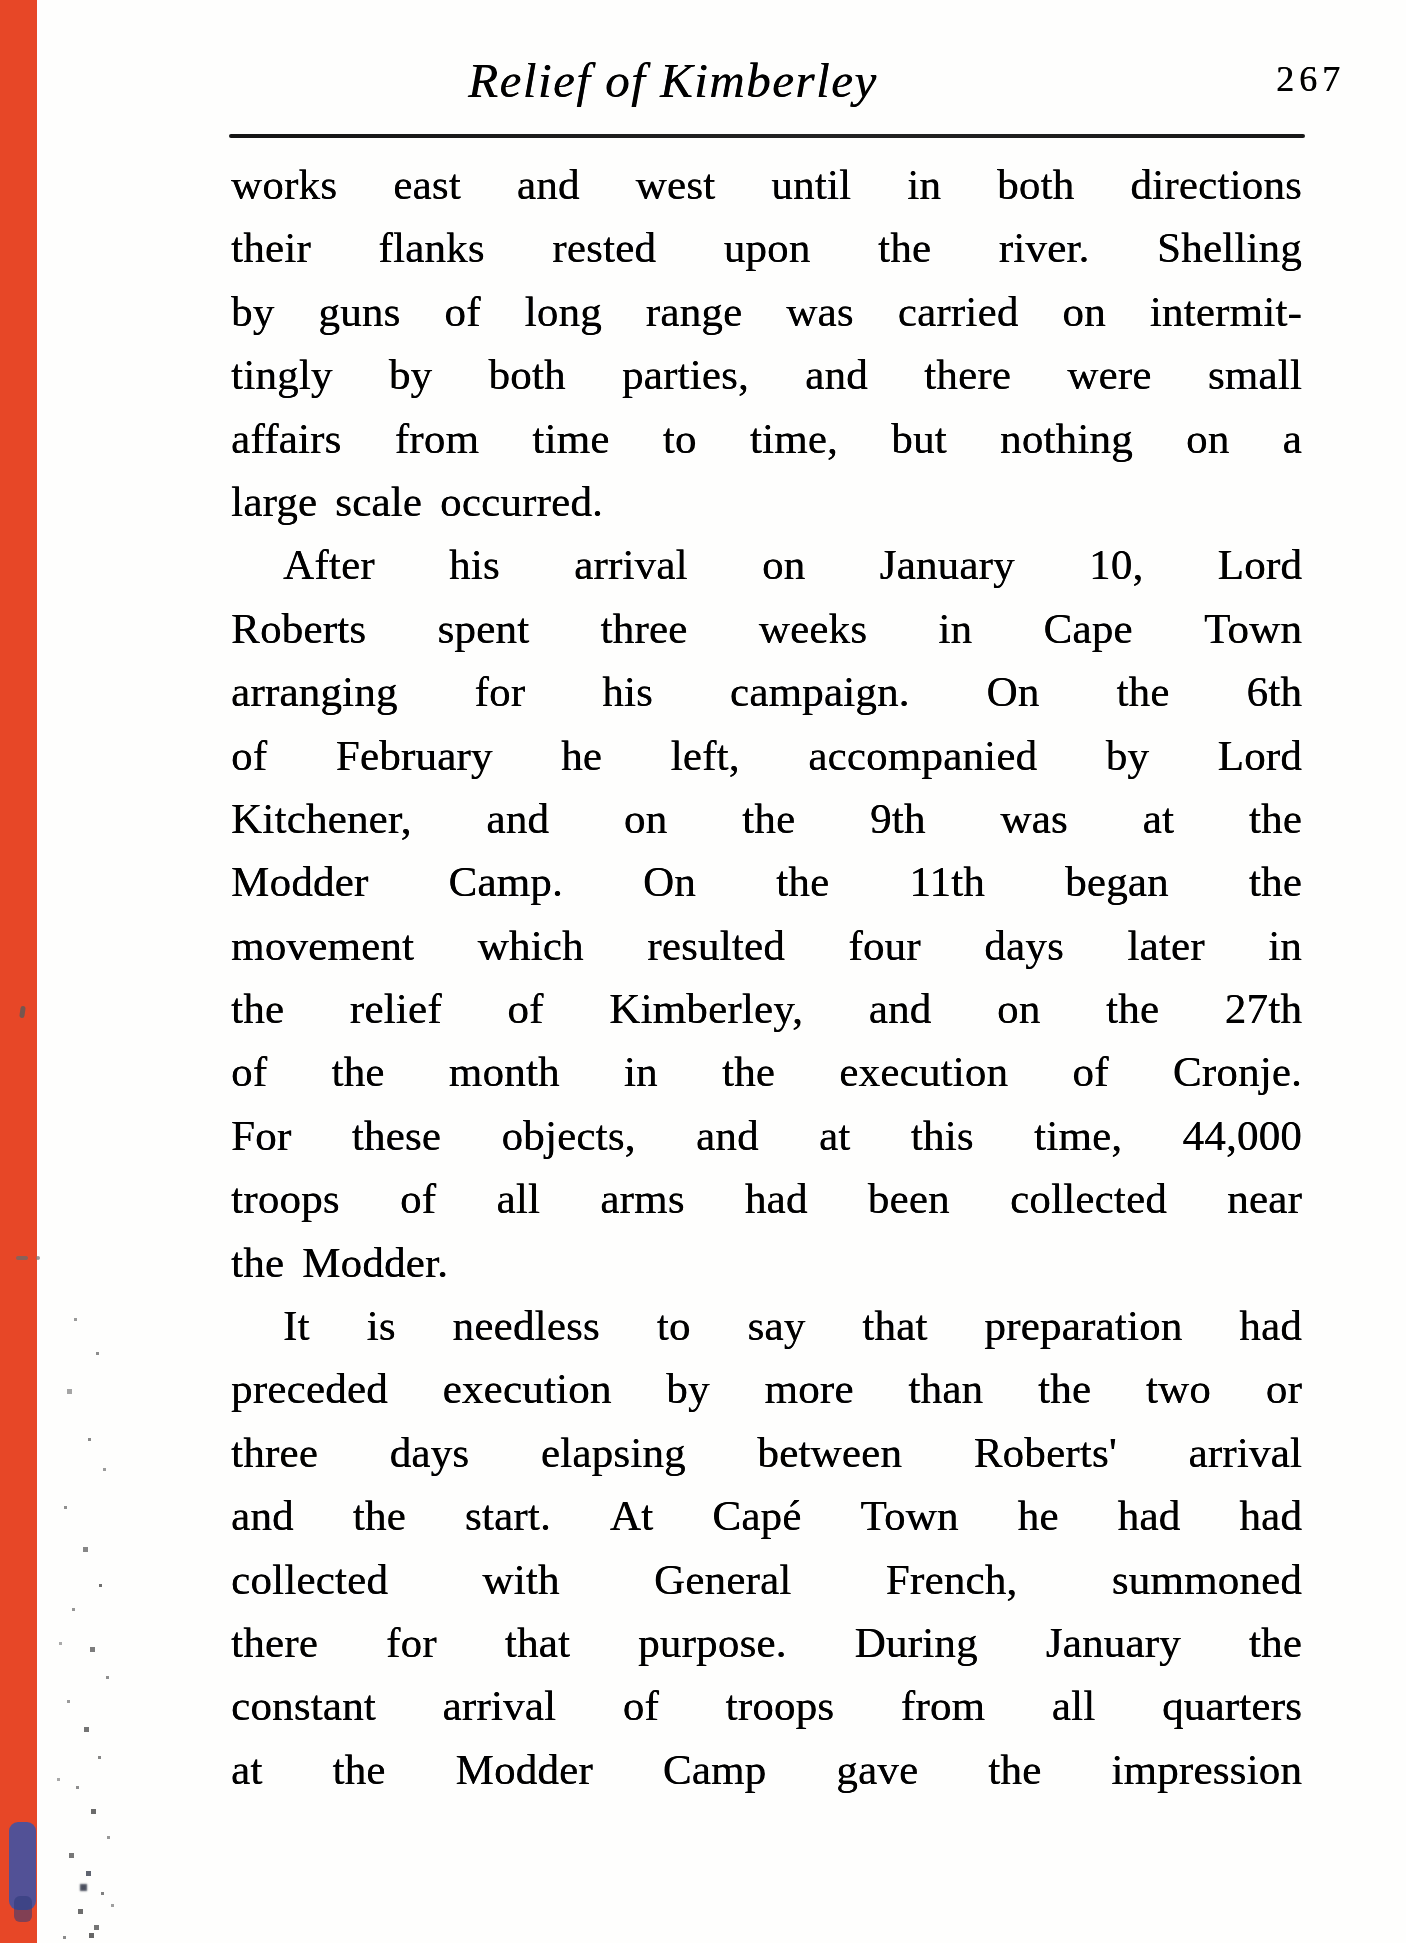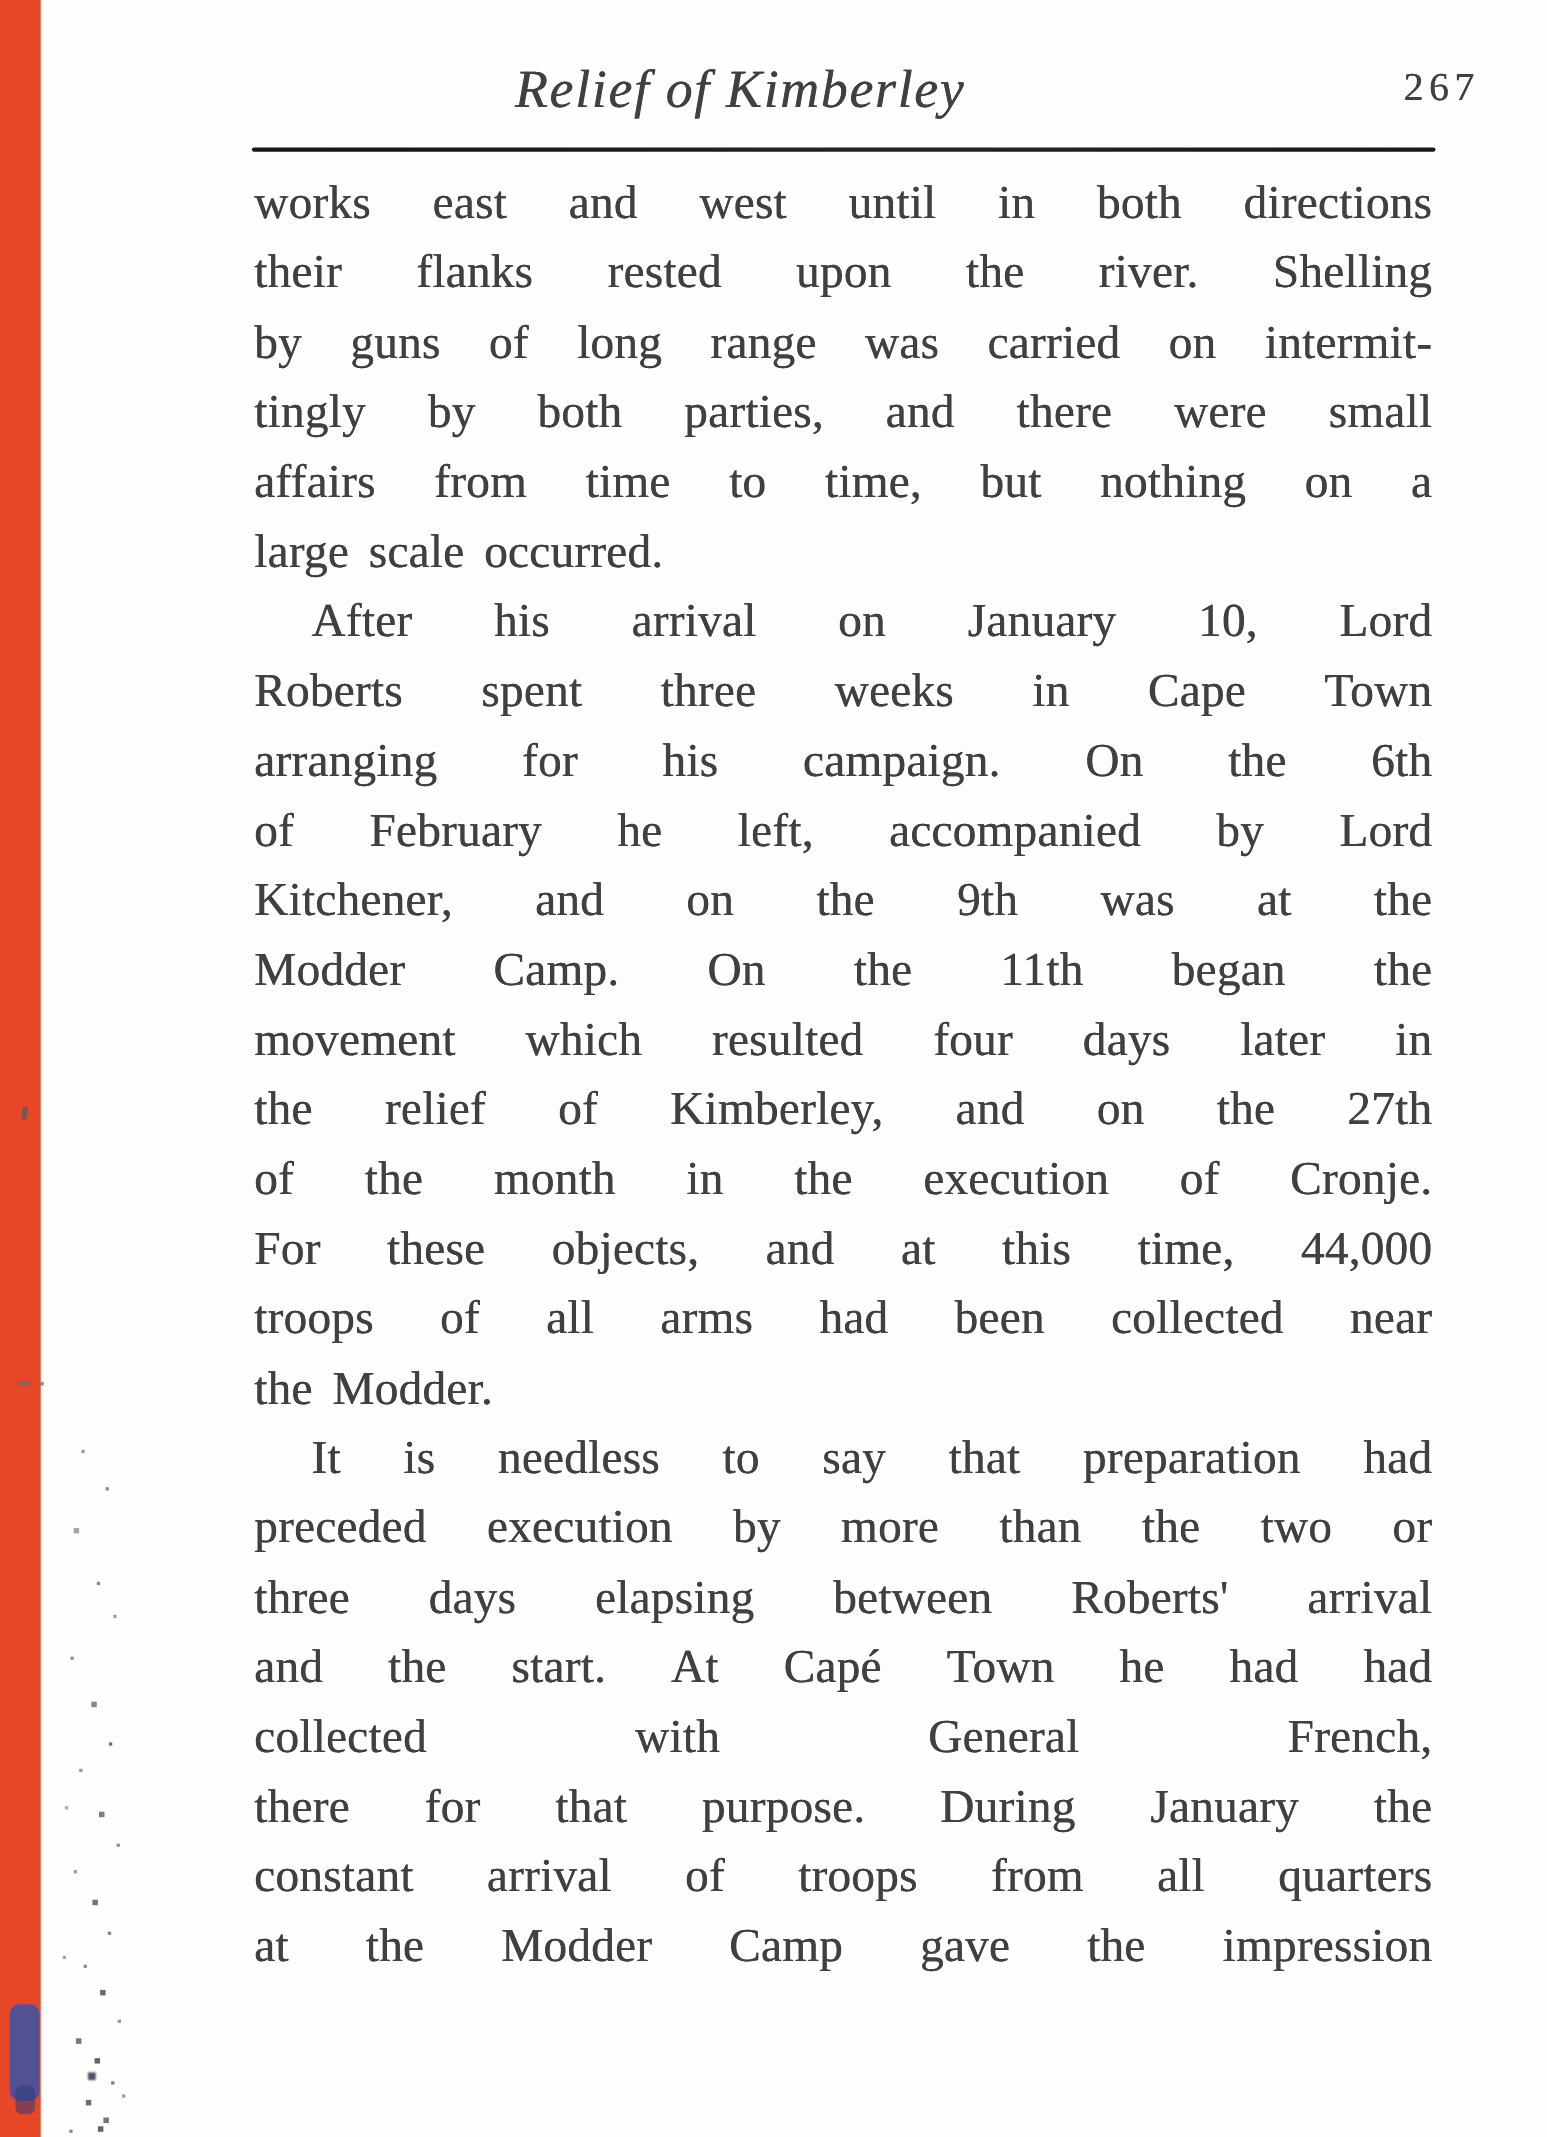--- a/index.html
+++ b/index.html
@@ -2,21 +2,21 @@
 <html><head>
 <meta charset="utf-8">
 <style>
   html,body{margin:0;padding:0;background:#ffffff;}
   .page{
     position:relative;
     width:1406px;height:1943px;
     background:#fefefdff;
     overflow:hidden;
     font-family:"Liberation Serif", serif;
-    color:#404040;
+    color:#000000;
   }
   
   .edge-stripe{
     position:absolute;left:0;top:0;width:37px;height:1943px;
   }
   .edge-blue-mark{
     position:absolute;left:9px;top:1822px;width:27px;height:88px;
     border-radius:9px;
     opacity:.92;
   }
@@ -120,18 +120,18 @@
       <div class="line justify"><span>movement</span><span>which</span><span>resulted</span><span>four</span><span>days</span><span>later</span><span>in</span></div>
       <div class="line justify"><span>the</span><span>relief</span><span>of</span><span>Kimberley,</span><span>and</span><span>on</span><span>the</span><span>27th</span></div>
       <div class="line justify"><span>of</span><span>the</span><span>month</span><span>in</span><span>the</span><span>execution</span><span>of</span><span>Cronje.</span></div>
       <div class="line justify"><span>For</span><span>these</span><span>objects,</span><span>and</span><span>at</span><span>this</span><span>time,</span><span>44,000</span></div>
       <div class="line justify"><span>troops</span><span>of</span><span>all</span><span>arms</span><span>had</span><span>been</span><span>collected</span><span>near</span></div>
       <div class="line plain"><span>the Modder.</span></div>
       <div class="line justify indent"><span>It</span><span>is</span><span>needless</span><span>to</span><span>say</span><span>that</span><span>preparation</span><span>had</span></div>
       <div class="line justify"><span>preceded</span><span>execution</span><span>by</span><span>more</span><span>than</span><span>the</span><span>two</span><span>or</span></div>
       <div class="line justify"><span>three</span><span>days</span><span>elapsing</span><span>between</span><span>Roberts'</span><span>arrival</span></div>
       <div class="line justify"><span>and</span><span>the</span><span>start.</span><span>At</span><span>Capé</span><span>Town</span><span>he</span><span>had</span><span>had</span></div>
-      <div class="line justify"><span>collected</span><span>with</span><span>General</span><span>French,</span></div>
+      <div class="line justify"><span>collected</span><span>with</span><span>General</span><span>French,</span><span>summoned</span></div>
       <div class="line justify"><span>there</span><span>for</span><span>that</span><span>purpose.</span><span>During</span><span>January</span><span>the</span></div>
       <div class="line justify"><span>constant</span><span>arrival</span><span>of</span><span>troops</span><span>from</span><span>all</span><span>quarters</span></div>
       <div class="line justify"><span>at</span><span>the</span><span>Modder</span><span>Camp</span><span>gave</span><span>the</span><span>impression</span></div>
     </div>
 </div>
 
 </body></html>

